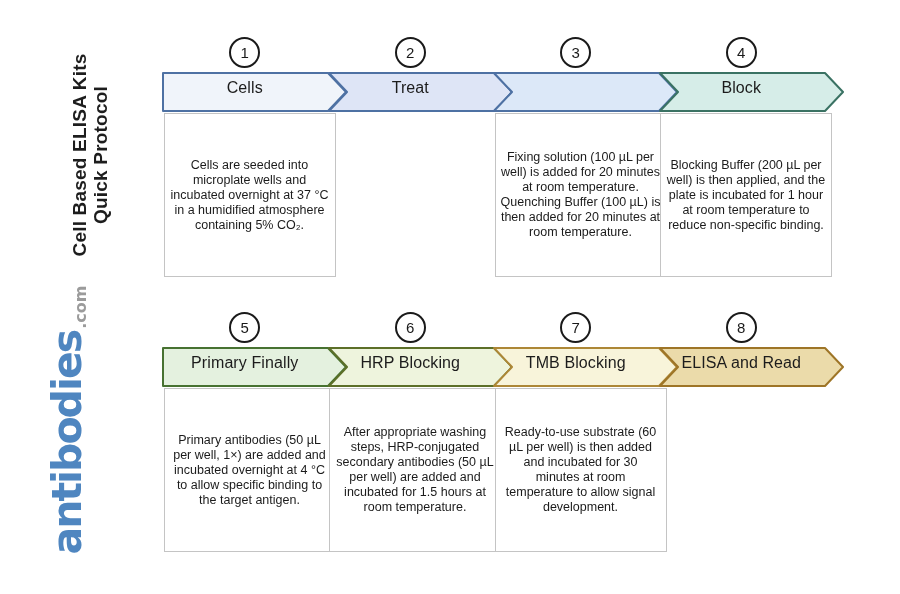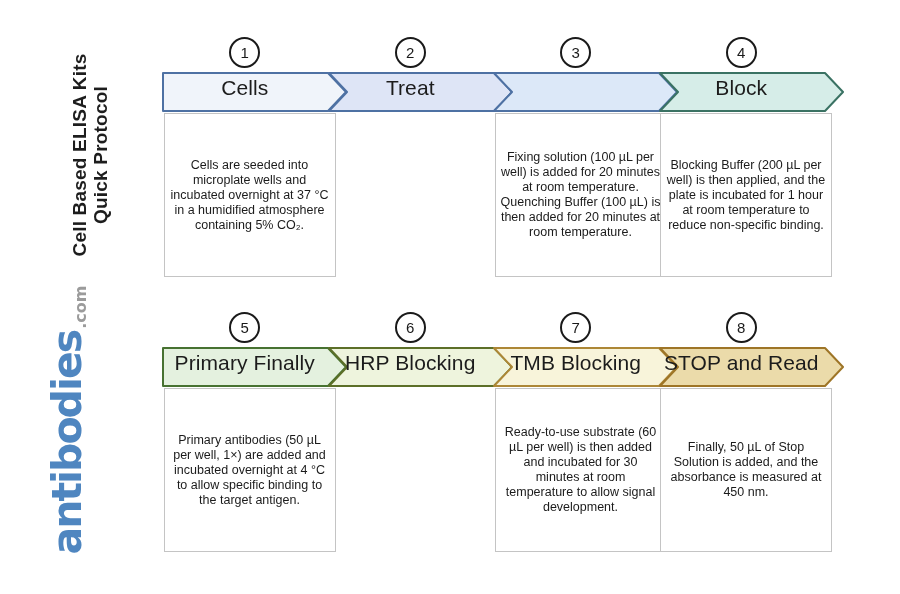--- a/index.html
+++ b/index.html
@@ -47,21 +47,21 @@
     display:flex; align-items:center; justify-content:center;
     font-size:15px; line-height:1;
   }
 
   .arr { position:absolute; top:35px; left:0; width:186px; height:40px; overflow:visible; }
   .arr polygon { stroke-width:2; stroke-linejoin:round; }
 
   .arr-label {
     position:absolute; top:35px; left:0; width:165.5px; height:32px;
     display:flex; align-items:center; justify-content:center;
-    font-size:21px; color:#1c1c1c; letter-spacing:0.1px;
+    font-size:16px; color:#1c1c1c; letter-spacing:0.1px;
   }
 
   .desc-box {
     position:absolute; top:76px; left:1.5px; width:160px; height:162px;
     background:#ffffff; border:1.6px solid #c4c4c4;
     display:flex; align-items:center; justify-content:center;
     padding:0 5px; box-sizing:content-box;
   }
   .desc-box p {
     margin:0; text-align:center; font-size:12.5px; line-height:1.2;
@@ -145,20 +145,23 @@
   </div>
 
   <div class="step row2 col2">
     <div class="badge">
       <span>6</span>
     </div>
     <svg class="arr" viewBox="0 0 186 40">
       <polygon points="1,1 166,1 184,20 166,39 1,39 19,20" fill="#eef4dd" stroke="#5c6f28"></polygon>
     </svg>
     <div class="arr-label">HRP Blocking</div>
+    <div class="desc-box">
+      <p>After appropriate washing steps, HRP-conjugated secondary antibodies (50 µL per well) are added and incubated for 1.5 hours at room temperature.</p>
+    </div>
   </div>
 
   <div class="step row2 col3">
     <div class="badge">
       <span>7</span>
     </div>
     <svg class="arr" viewBox="0 0 186 40">
       <polygon points="1,1 166,1 184,20 166,39 1,39 19,20" fill="#f8f4da" stroke="#ad8736"></polygon>
     </svg>
     <div class="arr-label">TMB Blocking</div>
@@ -167,19 +170,16 @@
     </div>
   </div>
 
   <div class="step row2 col4">
     <div class="badge">
       <span>8</span>
     </div>
     <svg class="arr" viewBox="0 0 186 40">
       <polygon points="1,1 166,1 184,20 166,39 1,39 19,20" fill="#ebdbaa" stroke="#9e7527"></polygon>
     </svg>
-    <div class="arr-label">STOP and Read</div>
-    <div class="desc-box">
-      <p>Finally, 50 µL of Stop Solution is added, and the absorbance is measured at 450 nm.</p>
-    </div>
+    <div class="arr-label">ELISA and Read</div>
   </div>
 
 </div>
 
 </body></html>

